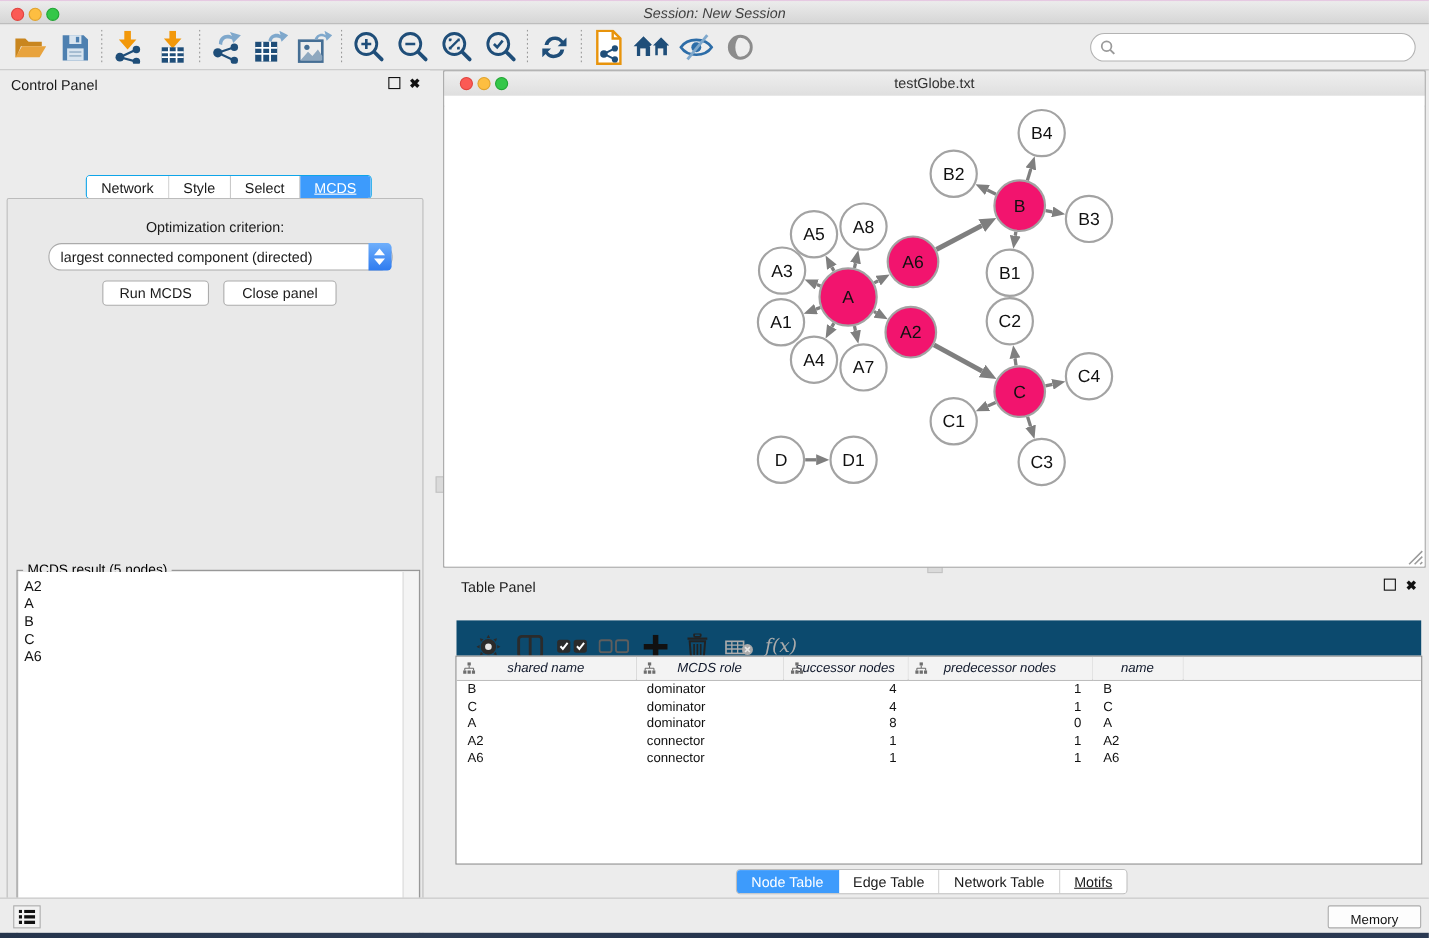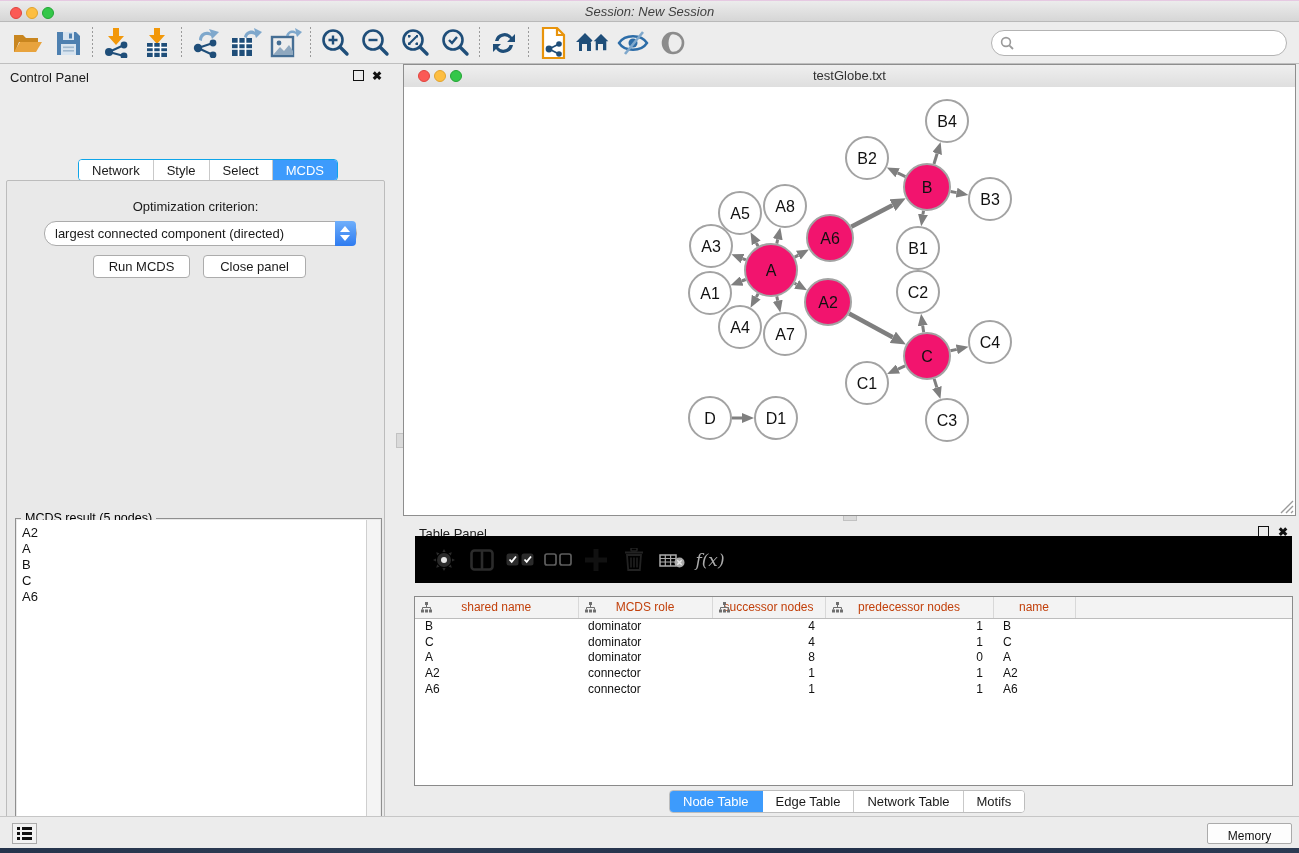--- a/index.html
+++ b/index.html
@@ -30,21 +30,21 @@
 
   
   .cpanel { position:absolute; left:0; top:64px; width:391px; height:752px; background:#ECECEC; }
   .panel-head { position:absolute; left:0; top:0; width:100%; height:26px; }
   .panel-head .ph-title { position:absolute; left:10px; top:6px; font-size:13px; color:#1A1A1A; }
   .winbtn { position:absolute; top:6px; font-size:12px; color:#111; line-height:12px; cursor:default; }
   .float-btn { width:11px; height:11px; border:1.5px solid #111; }
   .cp-tabs { position:absolute; left:78px; top:95px; height:22px; display:flex; border:1px solid #0ea5e9;
     border-radius:4px; background:#FFFFFF; overflow:hidden; }
   .seg { padding:0 13px; font-size:13px; color:#1A1A1A; display:flex; align-items:center; border-right:1px solid #C9C9C9; background:#FFFFFF; }
-  .seg:last-child { border-right:none; }
+  .seg:last-child { border-right:none;text-decoration:underline; }
   .seg.sel { background:#3D9BFC; color:#FFFFFF; border-right-color:#3D9BFC; }
   .cp-body { position:absolute; left:6px; top:116px; width:379px; height:686px; background:#E9E9E9;
     border:1px solid #BCBCBC; border-radius:2px; }
   .opt-label { position:absolute; left:0; width:100%; top:18px; text-align:center; font-size:13px; color:#1A1A1A; }
   .dropdown { position:absolute; left:37px; top:40px; width:313px; height:25px; background:#FFFFFF;
     border:1px solid #ABABAB; border-radius:12px; }
   .dropdown .dval { position:absolute; left:10px; top:4px; font-size:13px; color:#1A1A1A; white-space:nowrap; }
   .dropdown .stepper { position:absolute; right:0px; top:-1px; width:21px; height:25px; border-radius:0 4px 4px 0;
     background:linear-gradient(#6FAFFB,#2E7BF0); }
   .stepper .up { position:absolute; left:5px; top:5px; width:0; height:0;
@@ -68,29 +68,29 @@
   .netwin { position:absolute; left:403px; top:64px; width:893px; height:452px; border:1px solid #8E8E8E;
     background:#FFFFFF; }
   .netwin .nw-title { position:absolute; left:0; top:0; width:100%; height:32px;
     background:linear-gradient(#EFEFEF,#D8D8D8); border-bottom:1px solid #A8A8A8; }
   .nw-title .title { position:absolute; left:0; right:0; top:3px; text-align:center; font-size:13px; color:#303030; }
   .netcanvas { position:absolute; left:0; top:22px; width:891px; height:428px; background:#FFFFFF; }
   .grip { position:absolute; right:1px; bottom:1px; }
 
   
   .tpanel { position:absolute; left:403px; top:520px; width:896px; height:296px; }
-  .tp-toolbar { position:absolute; left:12px; top:16px; width:877px; height:47px; background:#000000;
+  .tp-toolbar { position:absolute; left:12px; top:44px; width:877px; height:47px; background:#0c4a6e;
     display:flex; align-items:center; padding-left:10px; }
   .tp-toolbar .tbtn { width:38px; height:34px; }
   .fx { font-family:"DejaVu Serif", serif; font-style:italic; font-size:17px; color:#ABABAB; }
   .ntable-wrap { position:absolute; left:11px; top:76px; width:879px; height:190px; border:1px solid #8A8A8A;
     background:#FFFFFF; overflow:hidden; }
   table.ntable { border-collapse:collapse; table-layout:fixed; width:100%; font-size:12px; color:#111; }
   table.ntable th { height:21px; background:#F3F3F3; border-bottom:1px solid #BDBDBD; border-right:1px solid #D8D8D8;
-    font-weight:normal; font-size:12px; color:#c2410c; position:relative; text-align:center; }
+    font-weight:normal; font-size:12px; color:#0f172a; position:relative; text-align:center;font-style:italic; }
   table.ntable th .hier { position:absolute; left:6px; top:5px; }
   table.ntable th:last-child { border-right:none; }
   table.ntable td { height:15.8px; padding:0 10px; white-space:nowrap; overflow:hidden; }
   table.ntable td.num { text-align:right; }
   .tp-tabs { position:absolute; left:266px; top:270px; height:23px; display:flex; border:1px solid #BDBDBD;
     border-radius:4px; background:#FFFFFF; overflow:hidden; }
 
   
   .statusbar { position:absolute; left:0; top:816px; width:1299px; height:32px; background:#ECECEC; border-top:1px solid #C6C6C6; }
   .listbtn { position:absolute; left:12px; top:6px; width:25px; height:21px; background:#F2F2F2; border:1px solid #ABABAB;

